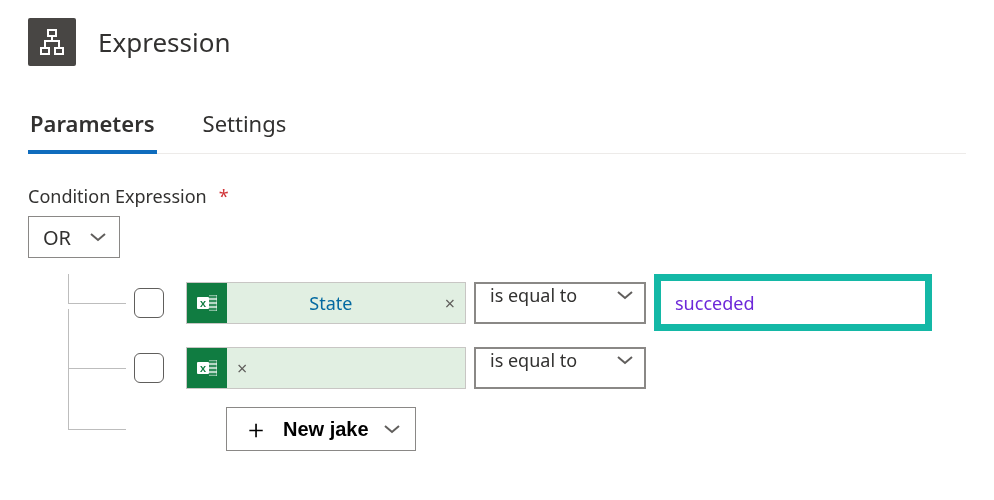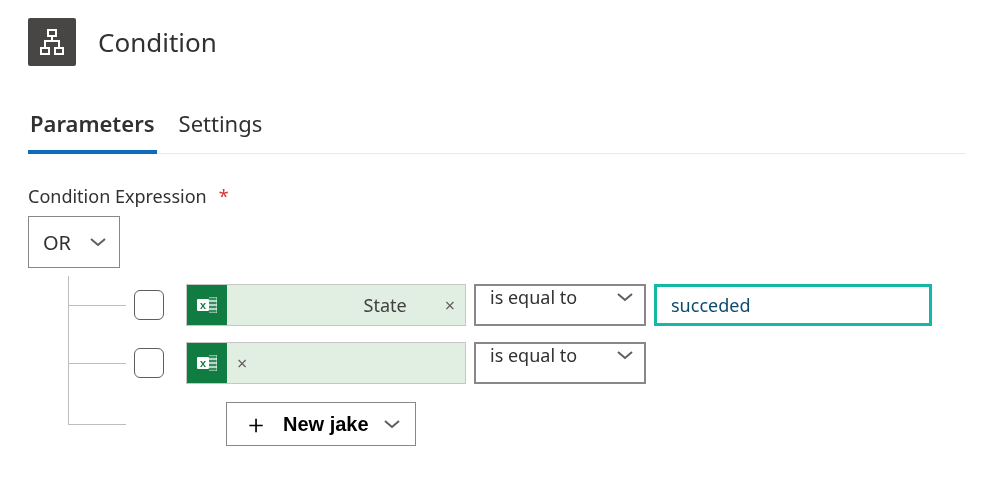--- a/index.html
+++ b/index.html
@@ -14,31 +14,31 @@
   
   .header { display: flex; align-items: center; gap: 22px; margin-bottom: 42px; }
   .header-icon {
     width: 48px; height: 48px; background: #484644;
     display: flex; align-items: center; justify-content: center;
     border-radius: 2px;
   }
   .header-icon svg { stroke: #fff; stroke-width: 2; fill: none; }
   .header-title { font-size: 26px; font-weight: 400; }
   
-  .tabs { display: flex; gap: 20px; border-bottom: 1px solid #edebe9; margin-bottom: 30px; }
+  .tabs { display: flex; gap: 44px; border-bottom: 1px solid #edebe9; margin-bottom: 30px; }
   .tab { font-size: 22px; padding: 0 2px 12px 2px; cursor: pointer; color: #323130; }
   .tab.active { font-weight: 600; border-bottom: 4px solid #0f6cbd; margin-bottom: -1px; }
   
   .field-label { font-size: 18px; margin-bottom: 8px; display: flex; gap: 12px; }
   .req { color: #d13438; }
   
   .logic-select {
     display: inline-flex; align-items: center; gap: 18px;
     border: 1px solid #8a8886; padding: 6px 12px 6px 14px;
-    font-size: 20px; cursor: pointer; height: 52px;
+    font-size: 20px; cursor: pointer; height: 42px;
     background: #fff; margin-left: 0;
   }
   .caret { display: inline-flex; }
   .caret svg { stroke: #605e5c; stroke-width: 2; fill: none; }
   
   .tree { position: relative; margin-top: 0; }
   .row {
     display: flex; align-items: center; gap: 8px; position: relative;
     margin-top: 16px;
   }
@@ -69,37 +69,37 @@
   .token {
     display: flex; align-items: center; background: #e1efe2; height: 100%;
     flex: 1; min-width: 0;
   }
   .token-icon {
     width: 40px; height: 100%; background: #107c41; display: flex;
     align-items: center; justify-content: center; color: #fff; flex: 0 0 40px;
   }
   .token-icon svg { fill: #fff; }
   .token-label {
-    flex: 1; text-align: right; font-size: 18px; color: #404040;
+    flex: 1; text-align: center; font-size: 18px; color: #0369a1;
     white-space: nowrap; overflow: hidden; text-overflow: ellipsis;
     padding: 0 28px;
   }
   .token-remove {
     font-size: 18px; color: #605e5c; padding: 0 10px; cursor: pointer;
   }
   
   .op-select {
     display: flex; align-items: center; justify-content: space-between;
     border: 2px solid #8a8886; height: 42px; width: 172px;
     padding: 0 10px 16px 14px; font-size: 18px; cursor: pointer;
   }
   
   .value-input {
-    border: 3px solid #14b8a6; height: 42px; width: 278px;
-    padding: 0 14px; font-size: 18px; font-family: inherit; color: #0c4a6e;
+    border: 7px solid #14b8a6; height: 57px; width: 278px;
+    padding: 0 14px; font-size: 18px; font-family: inherit; color: #6d28d9;
   }
   
   .new-item-row { margin-top: 18px; display: flex; }
   .new-item-row .connector::after { top: -40px; bottom: 50%; }
   .new-item-btn {
     display: flex; align-items: center; gap: 14px;
     border: 1px solid #8a8886; background: #fff; height: 44px;
     padding: 0 14px 0 16px; font-size: 20px; font-weight: 600;
     cursor: pointer; margin-left: 92px;
   }
@@ -113,21 +113,21 @@
 
 <div class="header">
   <div class="header-icon">
     <svg width="30" height="30" viewBox="0 0 30 30">
       <rect x="11" y="3" width="8" height="6"></rect>
       <rect x="4" y="21" width="8" height="6"></rect>
       <rect x="18" y="21" width="8" height="6"></rect>
       <path d="M15 9 V14 M15 14 H8 V21 M15 14 H22 V21"></path>
     </svg>
   </div>
-  <div class="header-title">Condition</div>
+  <div class="header-title">Expression</div>
 </div>
 
 
 <div class="tabs">
   <div class="tab active">Parameters</div>
   <div class="tab">Settings</div>
 </div>
 
 
 <div class="field-label">

